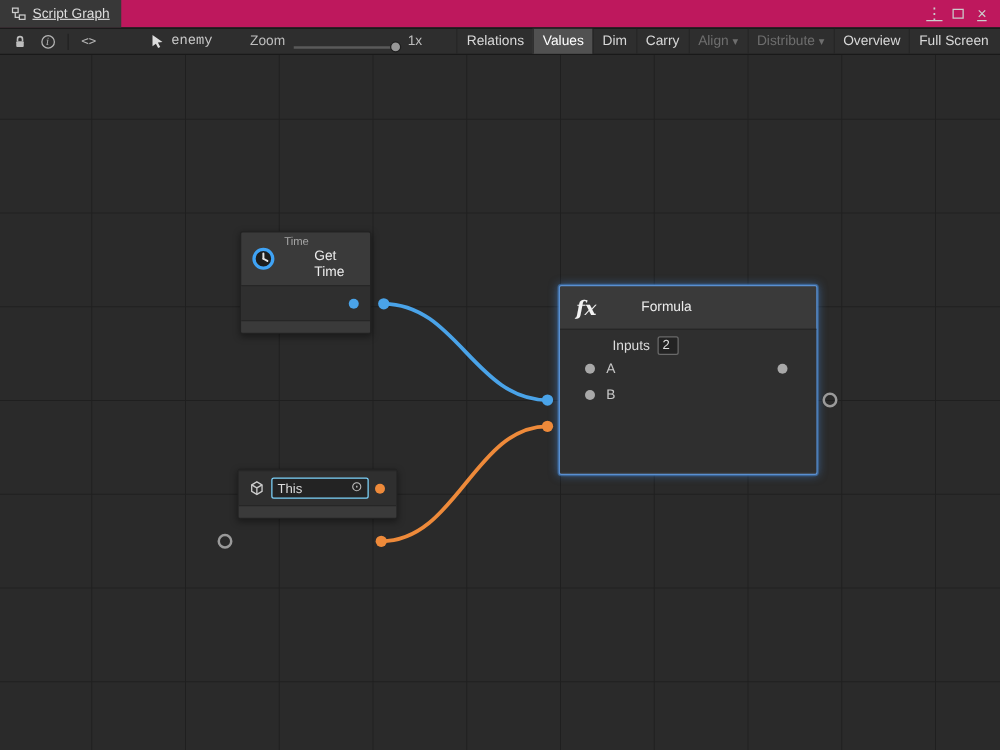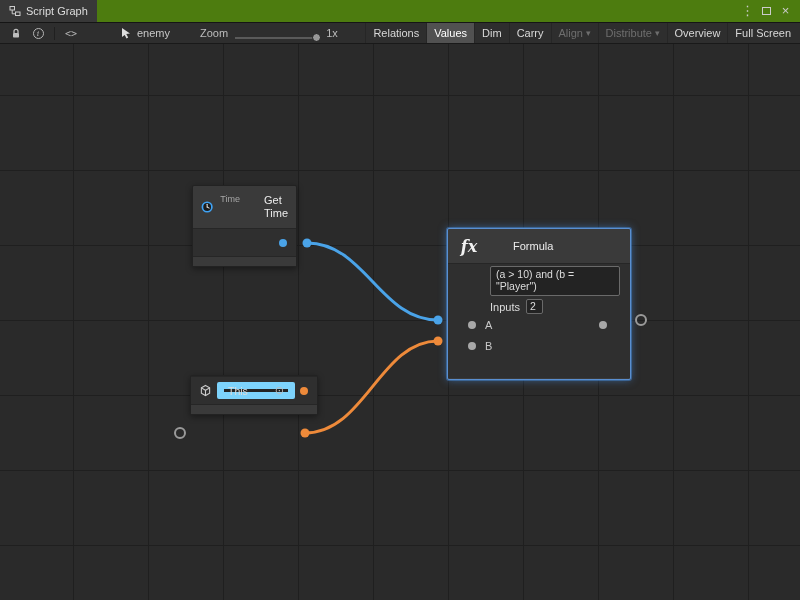--- a/index.html
+++ b/index.html
@@ -2,36 +2,36 @@
 <html><head>
 <meta charset="utf-8">
 <style>
   * { box-sizing: border-box; margin: 0; padding: 0; }
   html,body { background:#1a1a1a; }
   body { font-family: "Liberation Sans", sans-serif; }
 
   .window { position:relative; width:800px; height:600px; overflow:hidden; background:#2a2a2a; }
 
   
-  .titlebar { height:22px; background:#4d7c0f; display:flex; align-items:stretch; color:#cccccc; }
+  .titlebar { height:22px; background:#be185d; display:flex; align-items:stretch; color:#cccccc;text-decoration:underline; }
   .tab { display:flex; align-items:center; gap:5px; padding:0 9px; background:#383838; font-size:11px; color:#dddddd; }
   .tab-icon { display:block; }
   .titlebar-right { margin-left:auto; display:flex; align-items:center; padding-right:5px; }
   .tb-btn { width:19px; text-align:center; font-size:13px; line-height:22px; color:#cccccc; }
   .maxbox { display:inline-block; width:9px; height:8px; border:1px solid #cccccc; margin-top:7px; }
 
   
   .toolbar { height:22px; background:#2e2e2e; border-top:1px solid #151515; border-bottom:1px solid #191919;
              display:flex; align-items:center; font-size:11px; color:#c8c8c8; padding-left:5px; }
   .tool-icon { display:flex; align-items:center; justify-content:center; width:22px; height:20px; }
   .info-circle { width:11px; height:11px; border:1px solid #b5b5b5; border-radius:50%; font-size:8px; line-height:9px;
                  text-align:center; font-family:"DejaVu Serif", serif; font-style:italic; color:#b5b5b5; }
   .sep { width:1px; height:13px; background:#202020; margin:0 5px; }
   .code-glyph { font-family:"DejaVu Sans Mono", monospace; font-size:10px; color:#b5b5b5; }
-  .graph-name-group { margin-left:38px; display:flex; gap:5px; }
+  .graph-name-group { margin-left:38px; display:flex; gap:5px;font-family:Liberation Mono, monospace; }
   .zoom-group { margin-left:30px; display:flex; align-items:flex-end; gap:7px; }
   .zoom-label { color:#bdbdbd; }
   .zoom-track { width:84px; height:2px; background:#5a5a5a; position:relative; }
   .zoom-handle { position:absolute; right:-2px; top:-4px; width:9px; height:9px; border-radius:50%; background:#979797; border:1px solid #1d1d1d; }
   .zoom-value { color:#bdbdbd; }
   .tb-buttons { margin-left:auto; display:flex; align-items:stretch; height:100%; padding-right:2px; }
   .tb-button { display:flex; align-items:center; padding:0 7px; color:#d8d8d8; border-left:1px solid #262626; }
   .tb-button.active { background:#515151; color:#ffffff; }
   .tb-button.disabled { color:#6e6e6e; }
   .tb-button .arrow { margin-left:3px; font-size:9px; }
@@ -43,21 +43,21 @@
             background-size:75px 75px; background-position:-2px 51px; }
   .wires { position:absolute; left:0; top:0; width:800px; height:556px; z-index:3; pointer-events:none; }
   .wires path { pointer-events:auto; }
 
   
   .node { position:absolute; z-index:2; background:#3a3a3a; border:1px solid #222222; border-radius:2px;
           box-shadow:0 2px 6px rgba(0,0,0,.4); }
   .node.selected { border-color:#5a8fd0; box-shadow:0 0 0 1px rgba(74,144,226,.45), 0 0 8px rgba(74,144,226,.55); }
   .node-header { display:flex; align-items:center; gap:7px; padding:0 8px; height:42px; }
   .formula .node-header { height:34px; }
-  .node-titles { display:flex; flex-direction:row; line-height:1.2; }
+  .node-titles { display:flex; flex-direction:column; line-height:1.2; }
   .node-cat { font-size:9px; color:#a6a6a6; }
   .node-title { font-size:11px; color:#ececec;margin-left:24px; }
   .node-body { position:relative; background:#2f2f2f; border-top:1px solid #262626; }
   .io-row { height:28px; display:flex; align-items:center; gap:5px; padding:0 9px 0 8px; }
   .node-footer { height:10px; background:#3a3a3a; border-top:1px solid #262626; }
 
   .dot { width:8px; height:8px; border-radius:50%; flex:none; }
   .dot.blue { background:#4aa3e8; }
   .dot.orange { background:#ee8a3a; }
   .dot.gray { background:#a8a8a8; }
@@ -69,21 +69,21 @@
   .formula-body { background:#2f2f2f; border-top:1px solid #262626; padding:2px 10px 0 10px; height:115px; }
   .expr-field { margin-left:32px; background:#232323; border:1px solid #6a6a6a; border-radius:2px; padding:1px 5px; min-height:26px; }
   .expr-text { display:inline-block; max-width:122px; font-size:10.5px; line-height:12px; color:#dddddd; }
   .inputs-row { height:15px; margin:3px 0 0 32px; display:flex; align-items:center; gap:6px; font-size:11px; color:#dddddd; }
   .num-field { background:#232323; border:1px solid #6a6a6a; border-radius:2px; min-width:17px; height:15px;
                line-height:13px; padding:0 3px; font-size:10.5px; color:#dddddd; }
   .port-row { position:relative; height:21px; display:flex; align-items:center; gap:9px; padding-left:10px; }
   .port-label { font-size:11px; color:#c9c9c9; }
   .out-dot { position:absolute; right:13px; top:6.5px; }
 
-  .obj-field { flex:1; display:flex; align-items:center; background:#232323; border:7px solid #7dd3fc; border-radius:2px;
+  .obj-field { flex:1; display:flex; align-items:center; background:#232323; border:1px solid #7dd3fc; border-radius:2px;
                height:17px; padding:0 4px; font-size:10.5px; color:#dddddd; }
   .obj-field .target { margin-left:auto; font-size:11px; color:#bdbdbd; line-height:1; }
 </style>
 </head>
 <body>
 
 <div class="window">
 
   <div class="titlebar">
     <div class="tab">
@@ -183,29 +183,26 @@
           <span class="node-cat">Time</span>
           <span class="node-title">Get Time</span>
         </div>
       </div>
       <div class="node-body io-row">
         <span class="dot blue abs-right"></span>
       </div>
       <div class="node-footer"></div>
     </div>
 
-    <div class="node formula selected" style="left:447px; top:184px; width:184px; height:152px;">
+    <div class="node formula selected" style="left:447px; top:184px; width:207px; height:152px;">
       <div class="node-header">
         <span class="fx">fx</span>
         <span class="node-title">Formula</span>
       </div>
       <div class="formula-body">
-        <div class="expr-field">
-          <span class="expr-text">(a &gt; 10) and (b = "Player")</span>
-        </div>
         <div class="inputs-row">
           <span>Inputs</span>
           <span class="num-field">2</span>
         </div>
         <div class="port-row">
           <span class="dot gray"></span>
           <span class="port-label">A</span>
           <span class="dot gray out-dot"></span>
         </div>
         <div class="port-row">

